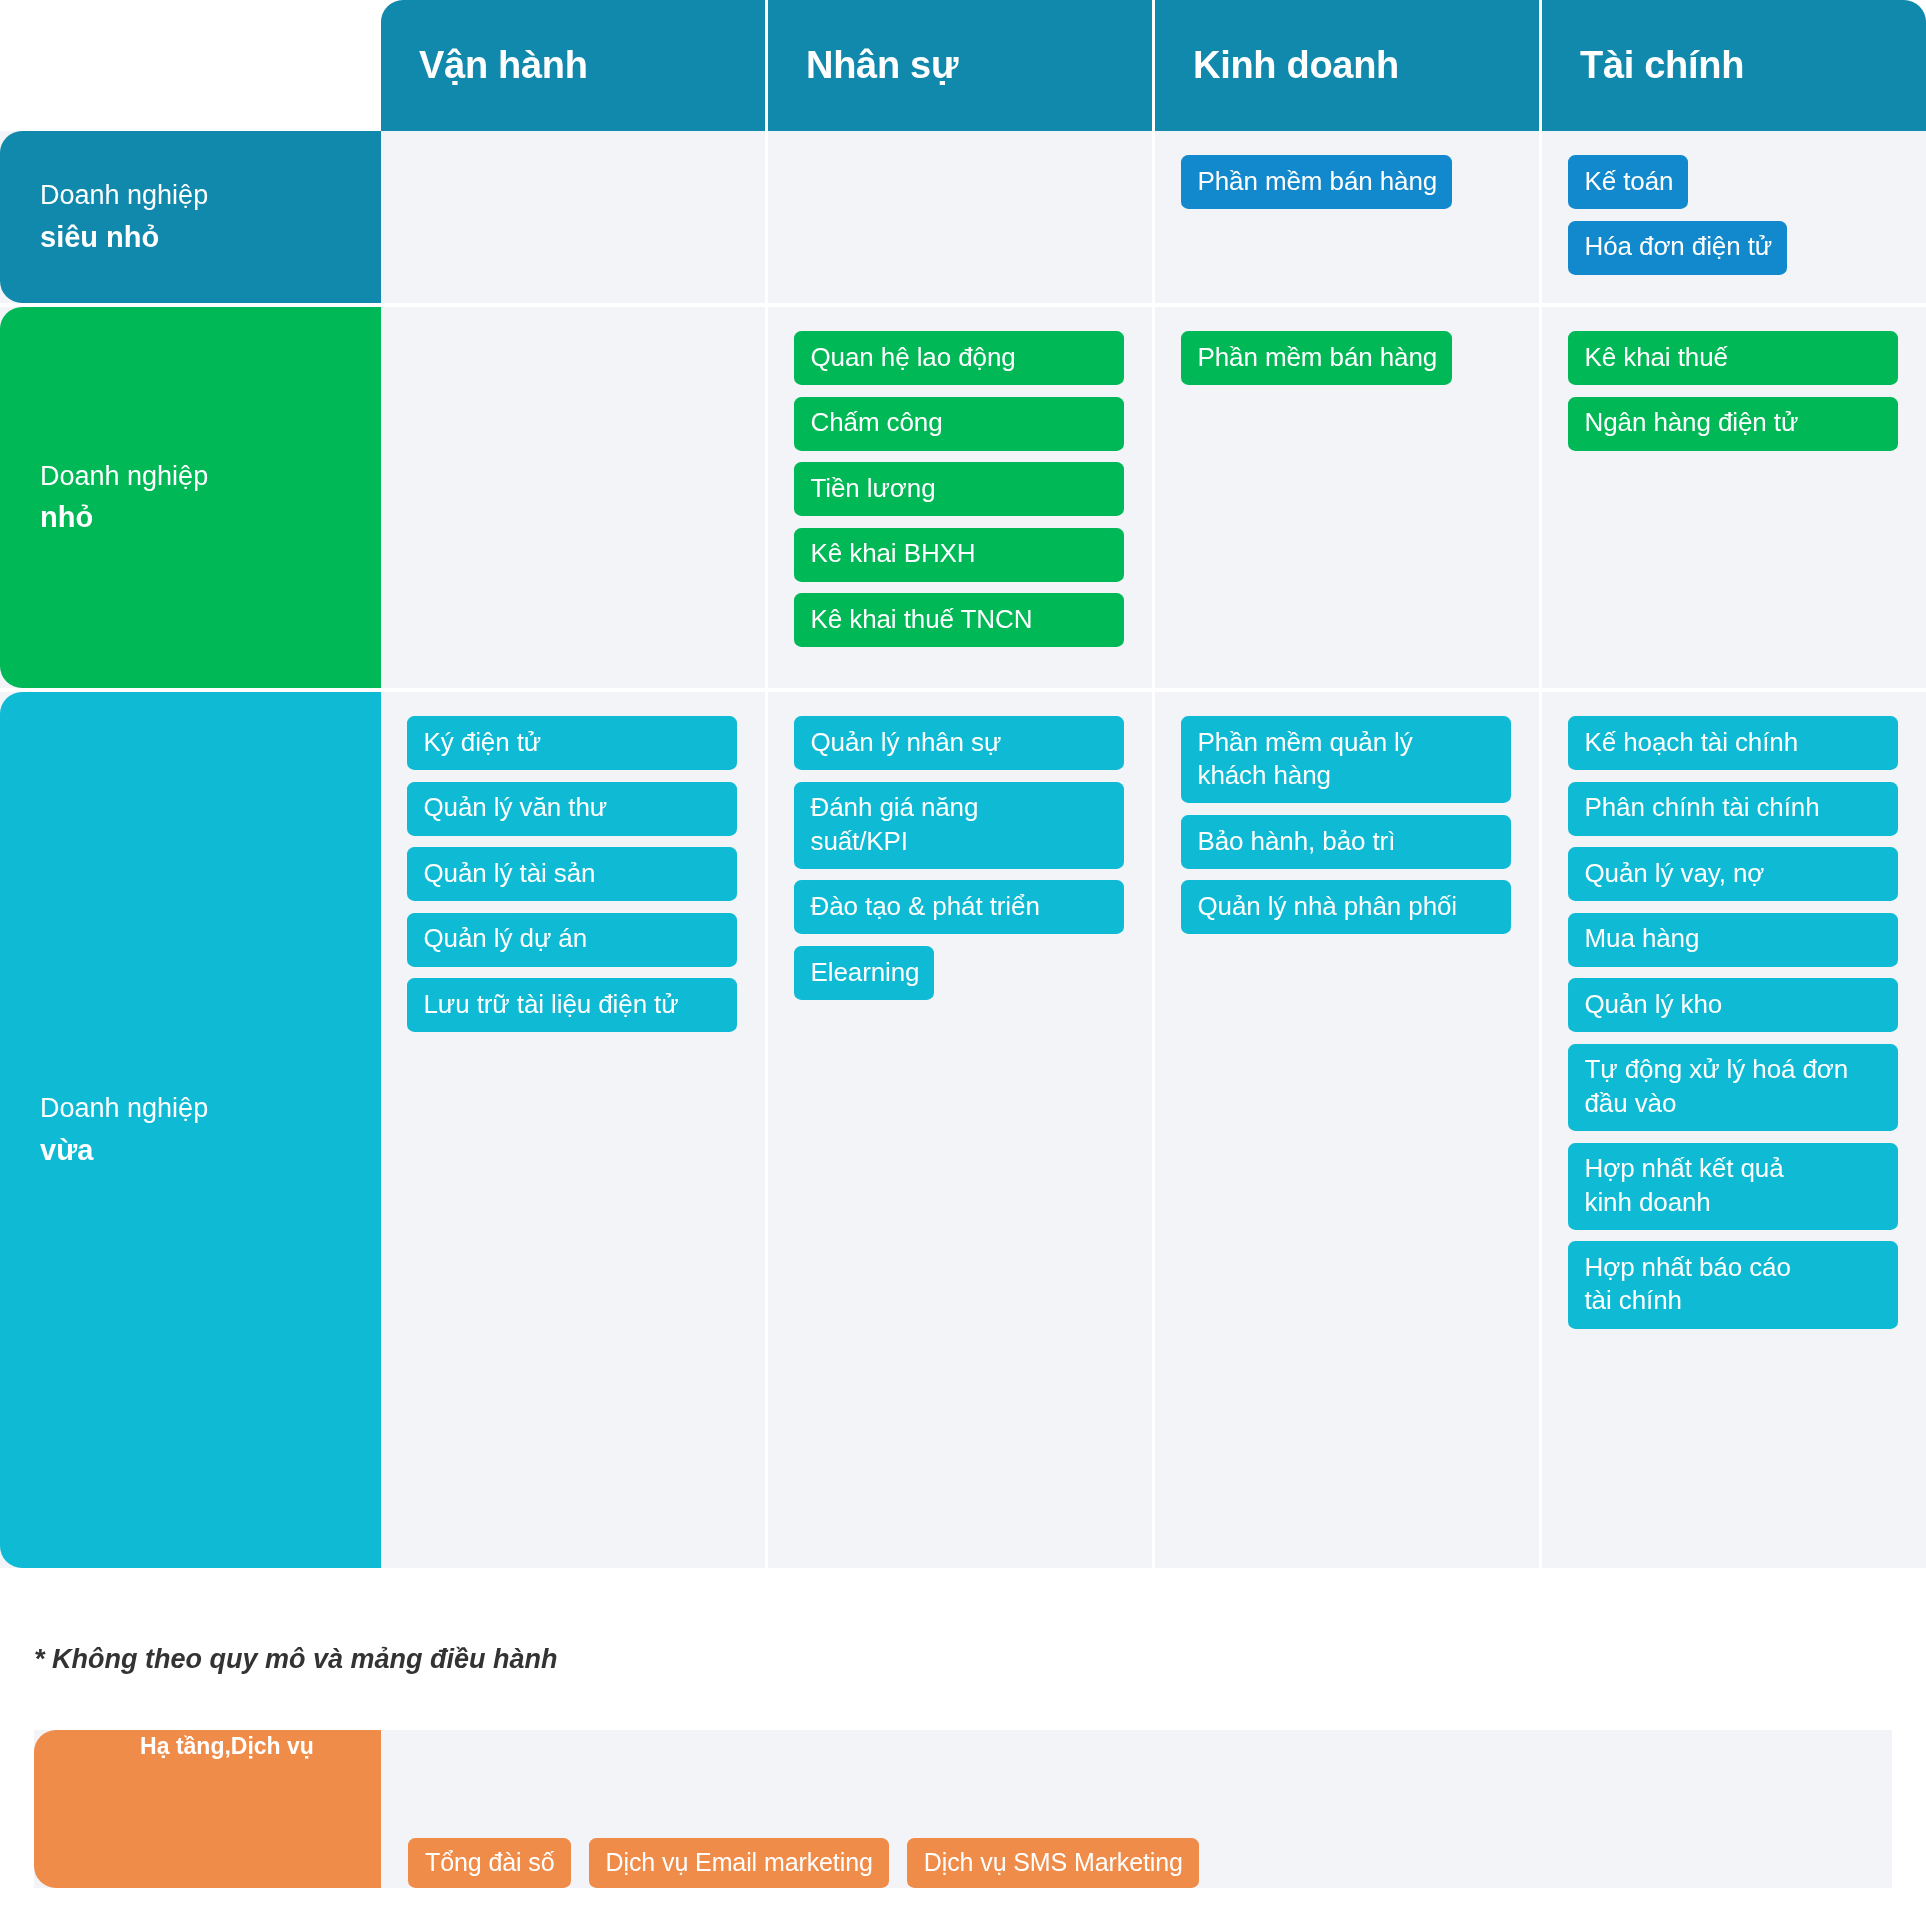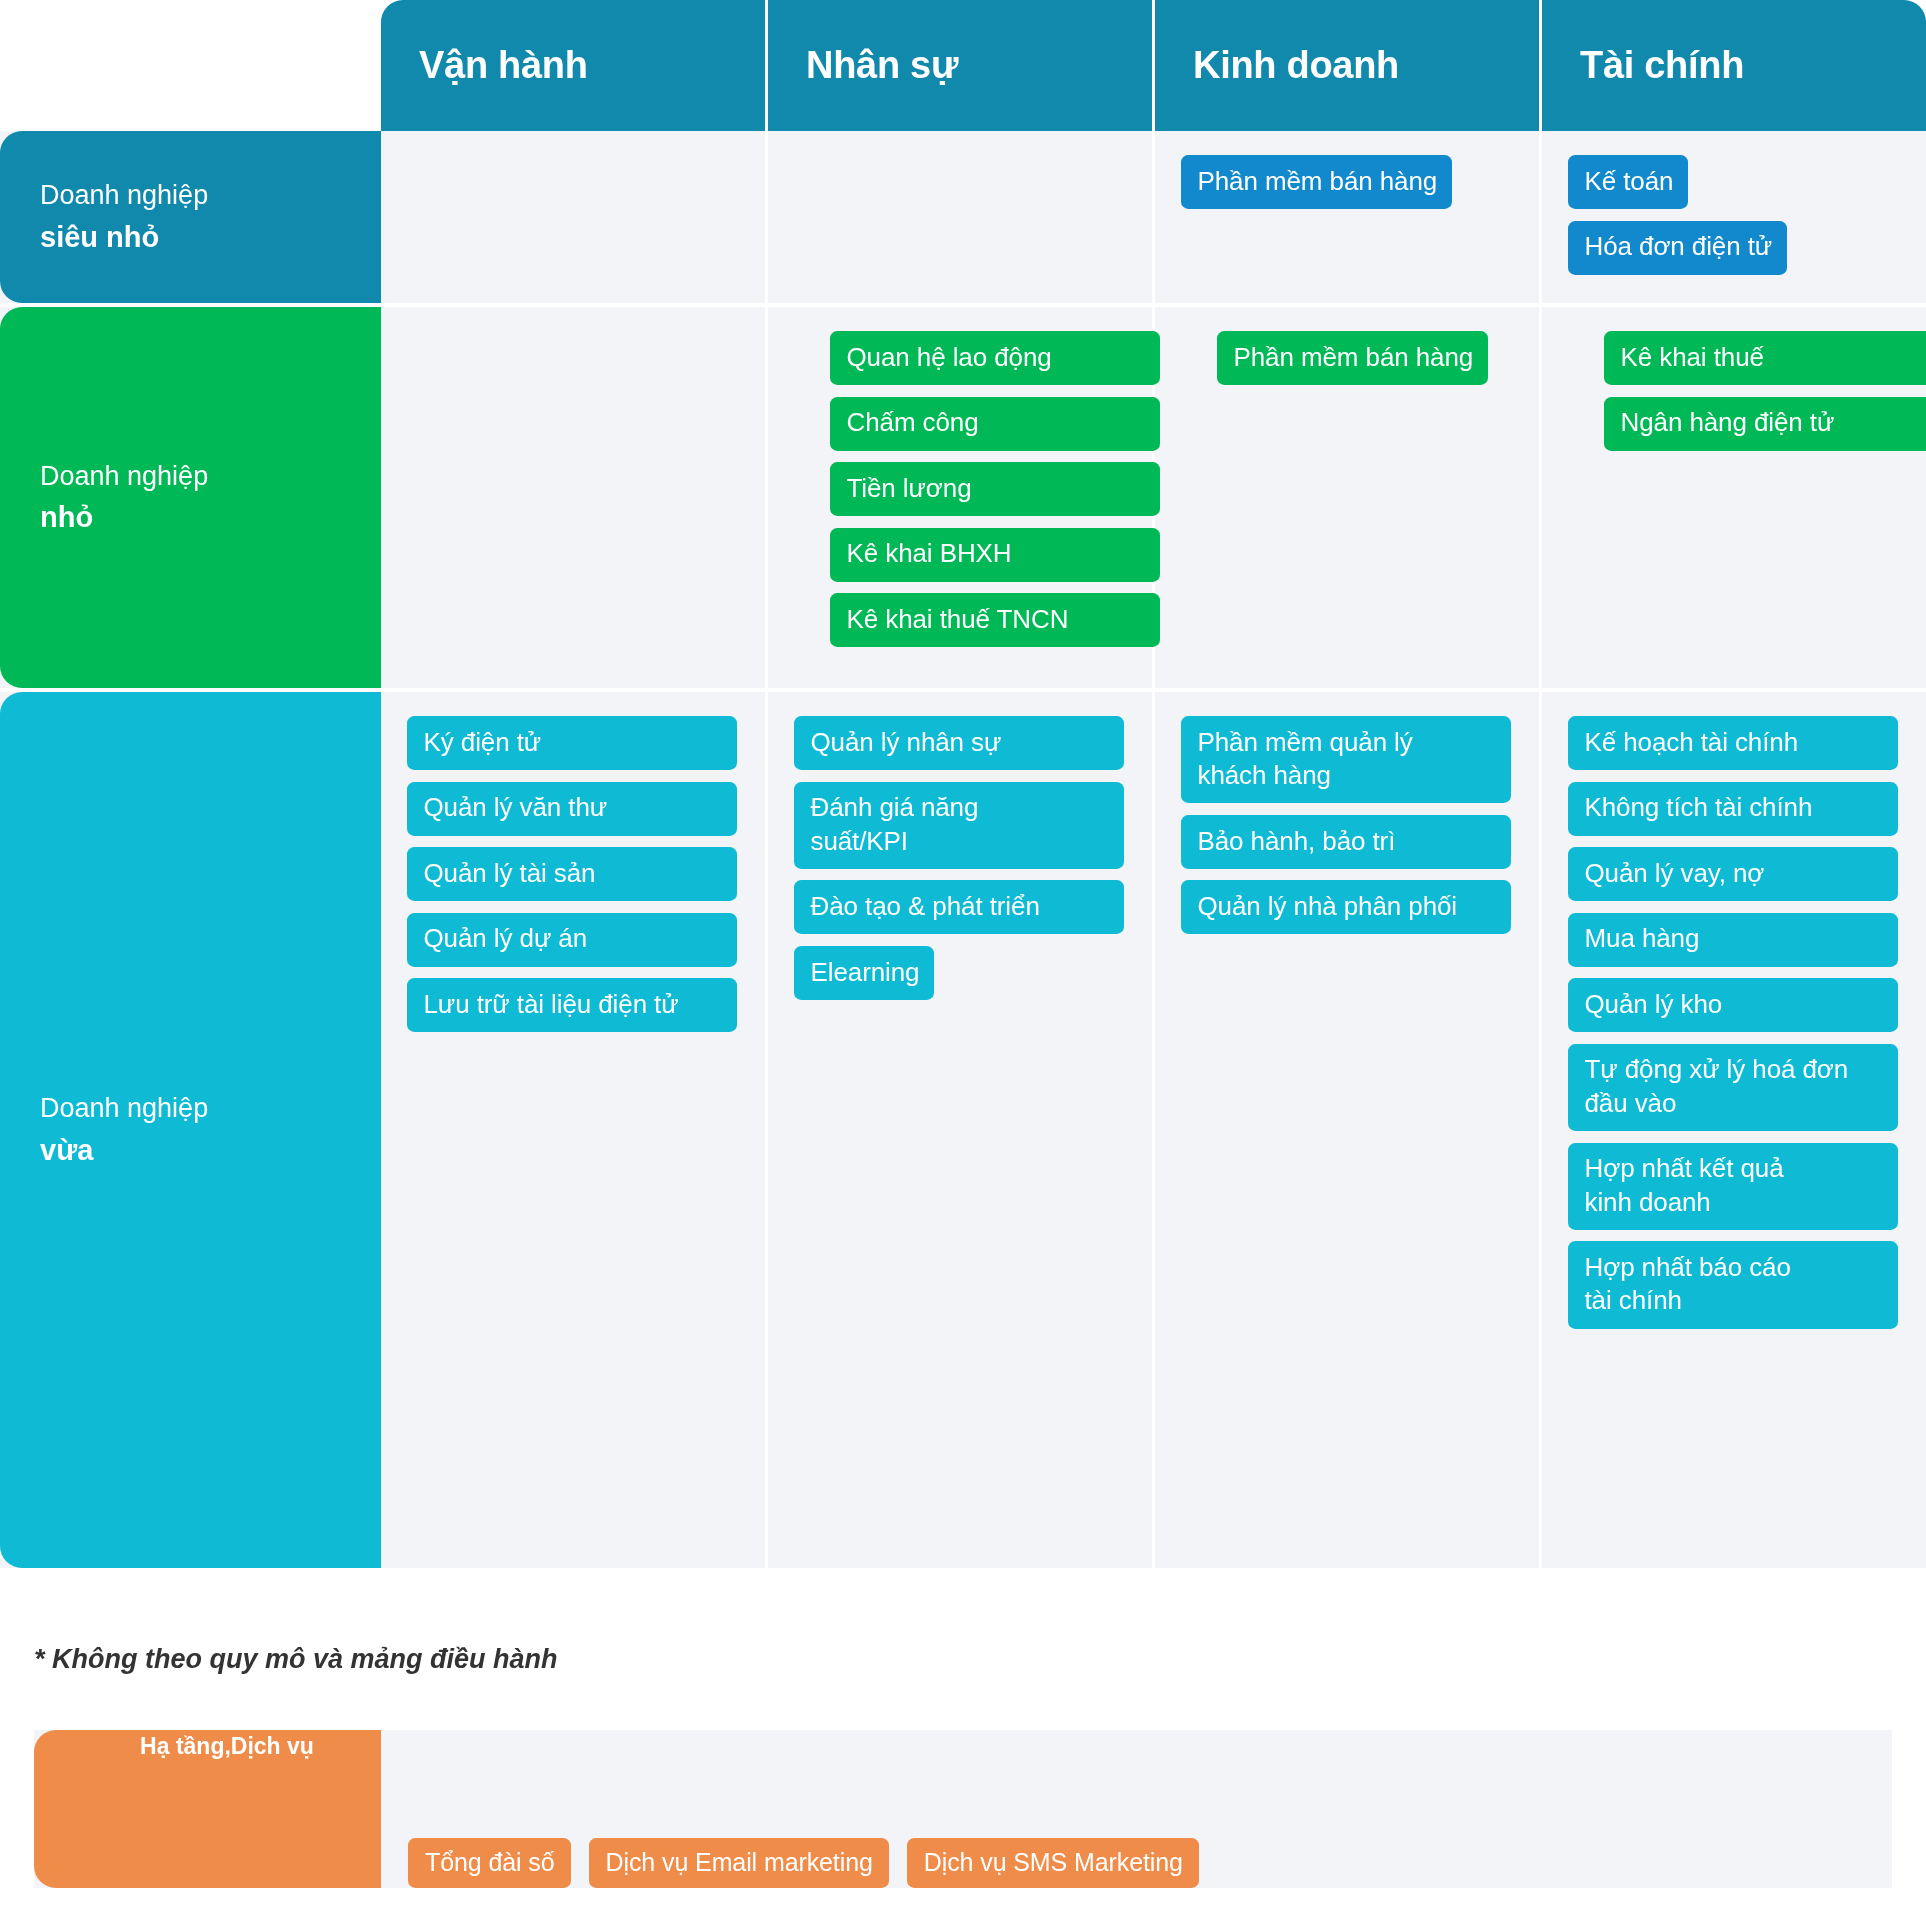--- a/index.html
+++ b/index.html
@@ -92,21 +92,21 @@
     color: #ffffff;
     border-radius: 7.3px;
     padding: 9.7px 14.6px 11px 17px;
     font-size: 26px;
     line-height: 1.28;
     font-weight: normal;
     white-space: pre-line;
     letter-spacing: -0.1px;
   }
   .chip.c-blue  { background: #1189CC; }
-  .chip.c-green { background: #00B956; margin-left: 36px; }
+  .chip.c-green { background: #00B956; }
   .chip.c-cyan  { background: #0FBBD4; }
   .chip.c-orange{ background: #F08C4A; }
   .chip.wide    { width: 100%; }
 
   
   .row-micro  { min-height: 176px; }
   .row-small  { min-height: 385px; }
   .row-medium { min-height: 876px; }
 
   
@@ -238,21 +238,21 @@
           <span class="chip c-cyan">Elearning</span>
         </div>
         <div class="cell">
           <span class="chip c-cyan wide">Phần mềm quản lý
 khách hàng</span>
           <span class="chip c-cyan wide">Bảo hành, bảo trì</span>
           <span class="chip c-cyan wide">Quản lý nhà phân phối</span>
         </div>
         <div class="cell">
           <span class="chip c-cyan wide">Kế hoạch tài chính</span>
-          <span class="chip c-cyan wide">Không tích tài chính</span>
+          <span class="chip c-cyan wide">Phân chính tài chính</span>
           <span class="chip c-cyan wide">Quản lý vay, nợ</span>
           <span class="chip c-cyan wide">Mua hàng</span>
           <span class="chip c-cyan wide">Quản lý kho</span>
           <span class="chip c-cyan wide">Tự động xử lý hoá đơn
 đầu vào</span>
           <span class="chip c-cyan wide">Hợp nhất kết quả
 kinh doanh</span>
           <span class="chip c-cyan wide">Hợp nhất báo cáo
 tài chính</span>
         </div>

